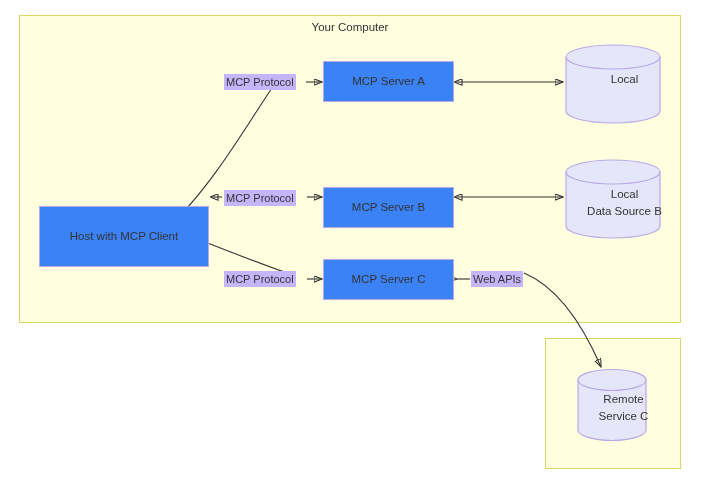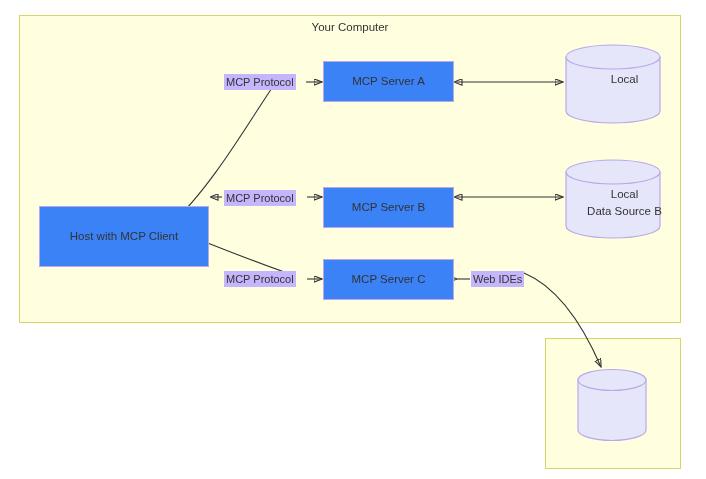--- a/index.html
+++ b/index.html
@@ -171,23 +171,27 @@
       <div>Local</div>
       <div>Data Source B</div>
     </div>
   </div>
 
   <div class="cyl" style="left:577px; top:369px; width:70px; height:72px;">
     <svg width="70" height="72" viewBox="0 0 70 72">
       <path d="M1,11 L1,61 A34,10.5 0 0 0 69,61 L69,11 Z" fill="#e6e6fa" stroke="#b9a7e8" stroke-width="1.2"></path>
       <ellipse cx="35" cy="11" rx="34" ry="10.5" fill="#e6e6fa" stroke="#b9a7e8" stroke-width="1.2"></ellipse>
     </svg>
+    <div class="cyl-label" style="top:22px;">
+      <div>Remote</div>
+      <div>Service C</div>
+    </div>
   </div>
 
   <div class="edge-label" style="left:224px; top:74px;">MCP Protocol</div>
 
   <div class="edge-label" style="left:224px; top:190px;">MCP Protocol</div>
 
   <div class="edge-label" style="left:224px; top:271px;">MCP Protocol</div>
 
-  <div class="edge-label" style="left:471px; top:271px;">Web IDEs</div>
+  <div class="edge-label" style="left:471px; top:271px;">Web APIs</div>
 
 </div>
 
 </body></html>

